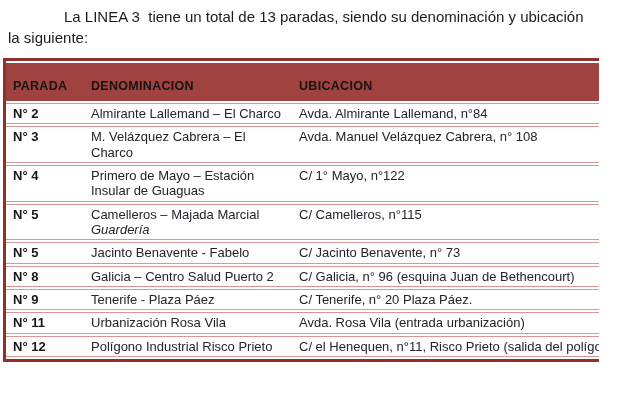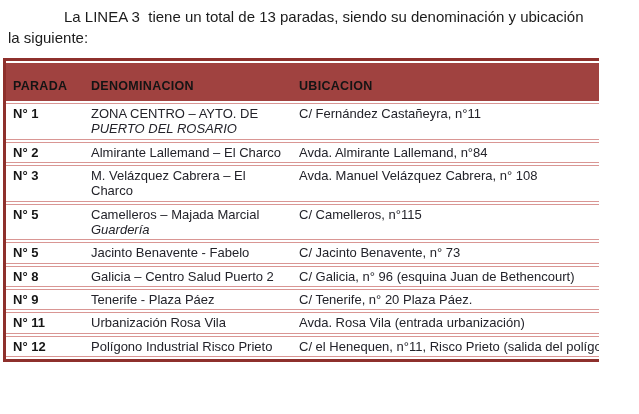--- a/index.html
+++ b/index.html
@@ -83,36 +83,33 @@
       </colgroup>
       <thead>
         <tr>
           <th>PARADA</th>
           <th>DENOMINACION</th>
           <th>UBICACION</th>
         </tr>
       </thead>
       <tbody>
         <tr>
-          <td class="parada">N° 1</td>
-          <td>
-            <span class="main">ZONA CENTRO – AYTO. DE</span>
-            <span class="note">PUERTO DEL ROSARIO</span>
-          </td>
-          <td>C/ Fernández Castañeyra, n°11</td>
-        </tr>
-        <tr>
           <td class="parada">N° 2</td>
           <td>Almirante Lallemand – El Charco</td>
           <td>Avda. Almirante Lallemand, n°84</td>
         </tr>
         <tr>
           <td class="parada">N° 3</td>
           <td>M. Velázquez Cabrera – El Charco</td>
           <td>Avda. Manuel Velázquez Cabrera, n° 108</td>
+        </tr>
+        <tr>
+          <td class="parada">N° 4</td>
+          <td>Primero de Mayo – Estación Insular de Guaguas</td>
+          <td>C/ 1° Mayo, n°122</td>
         </tr>
         <tr>
           <td class="parada">N° 5</td>
           <td>
             <span class="main">Camelleros – Majada Marcial</span>
             <span class="note">Guardería</span>
           </td>
           <td>C/ Camelleros, n°115</td>
         </tr>
         <tr>

